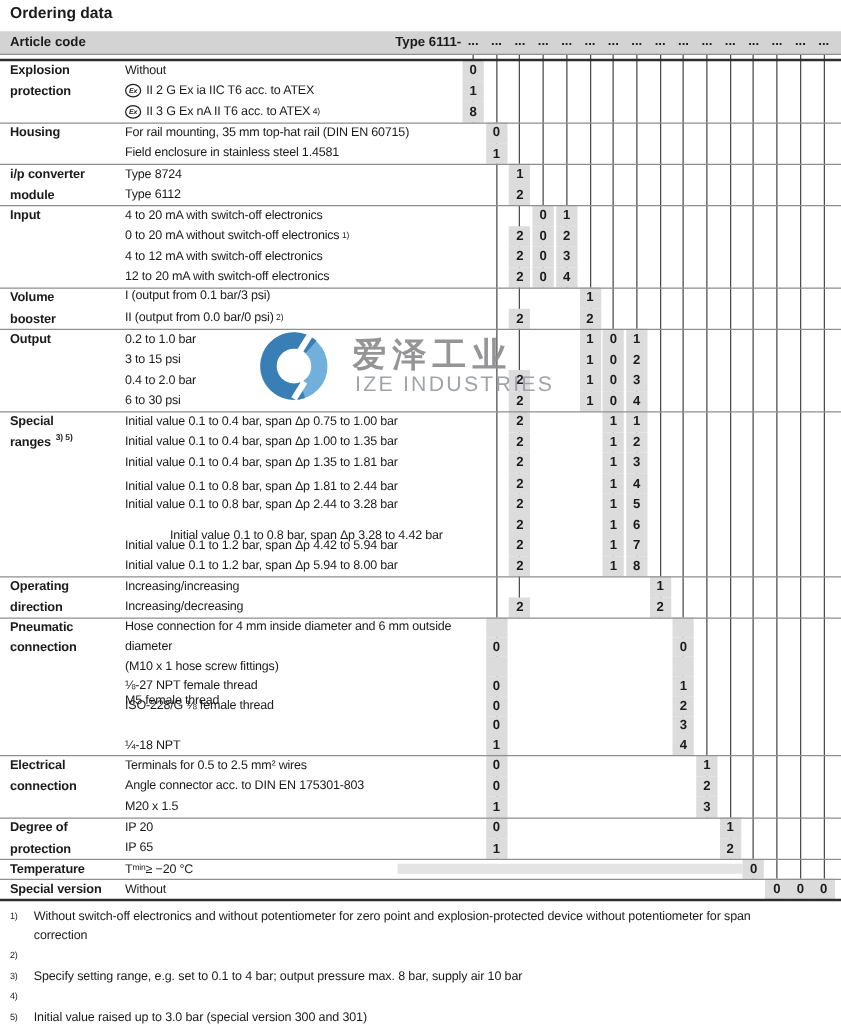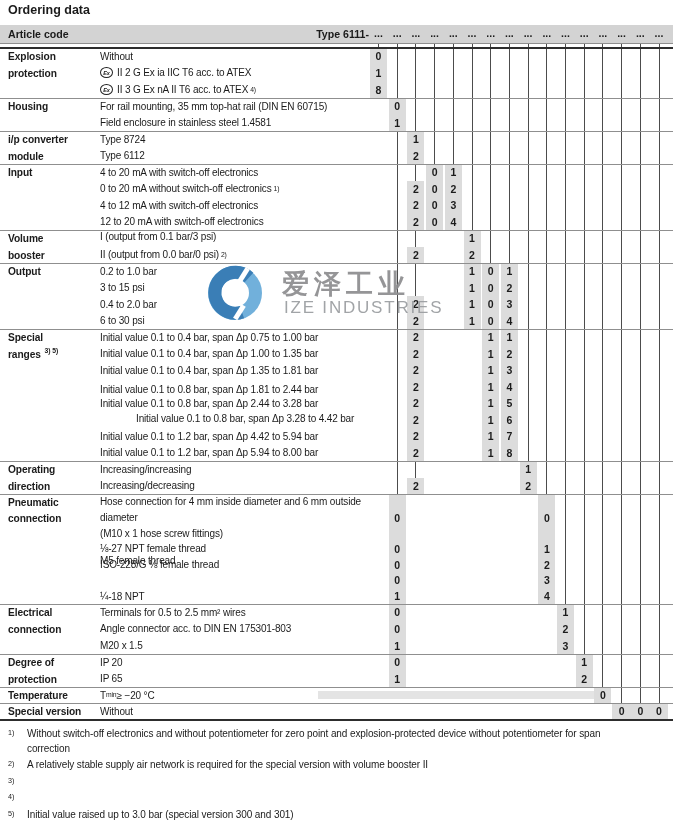--- a/index.html
+++ b/index.html
@@ -229,21 +229,21 @@
       </div>
       <div class="codebox" style="left: 407.4px; top: 378.5px; height: 16.5px;">2</div>
       <div class="codebox" style="left: 482.2px; top: 378.5px; height: 16.5px;">1</div>
       <div class="codebox" style="left: 500.9px; top: 378.5px; height: 16.5px;">4</div>
       <div class="rowtext" style="top: 395px; height: 16.5px;">
         <span>Initial value 0.1 to 0.8 bar, span Δp 2.44 to 3.28 bar</span>
       </div>
       <div class="codebox" style="left: 407.4px; top: 395px; height: 16.5px;">2</div>
       <div class="codebox" style="left: 482.2px; top: 395px; height: 16.5px;">1</div>
       <div class="codebox" style="left: 500.9px; top: 395px; height: 16.5px;">5</div>
-      <div class="rowtext" style="top: 410px; height: 16.5px; padding-left: 36px;">
+      <div class="rowtext" style="top: 420px; height: 16.5px; padding-left: 36px;">
         <span>Initial value 0.1 to 0.8 bar, span Δp 3.28 to 4.42 bar</span>
       </div>
       <div class="codebox" style="left: 407.4px; top: 411.5px; height: 16.5px;">2</div>
       <div class="codebox" style="left: 482.2px; top: 411.5px; height: 16.5px;">1</div>
       <div class="codebox" style="left: 500.9px; top: 411.5px; height: 16.5px;">6</div>
       <div class="rowtext" style="top: 428px; height: 16.5px;">
         <span>Initial value 0.1 to 1.2 bar, span Δp 4.42 to 5.94 bar</span>
       </div>
       <div class="codebox" style="left: 407.4px; top: 428px; height: 16.5px;">2</div>
       <div class="codebox" style="left: 482.2px; top: 428px; height: 16.5px;">1</div>
@@ -380,24 +380,24 @@
     <div class="wm-en">IZE INDUSTRIES</div>
   </div>
 
   <div class="footnotes" id="fns">
       <div class="fn">
         <span class="fnm">1)</span>
         <span class="fnt">Without switch-off electronics and without potentiometer for zero point and explosion-protected device without potentiometer for span correction</span>
       </div>
       <div class="fn">
         <span class="fnm">2)</span>
-        <span class="fnt">A relatively stable supply air network is required for the special version with volume booster II</span>
       </div>
       <div class="fn">
         <span class="fnm">3)</span>
+        <span class="fnt">Specify setting range, e.g. set to 0.1 to 4 bar; output pressure max. 8 bar, supply air 10 bar</span>
       </div>
       <div class="fn">
         <span class="fnm">4)</span>
       </div>
       <div class="fn">
         <span class="fnm">5)</span>
         <span class="fnt">Initial value raised up to 3.0 bar (special version 300 and 301)</span>
       </div>
     </div>
 </div>

